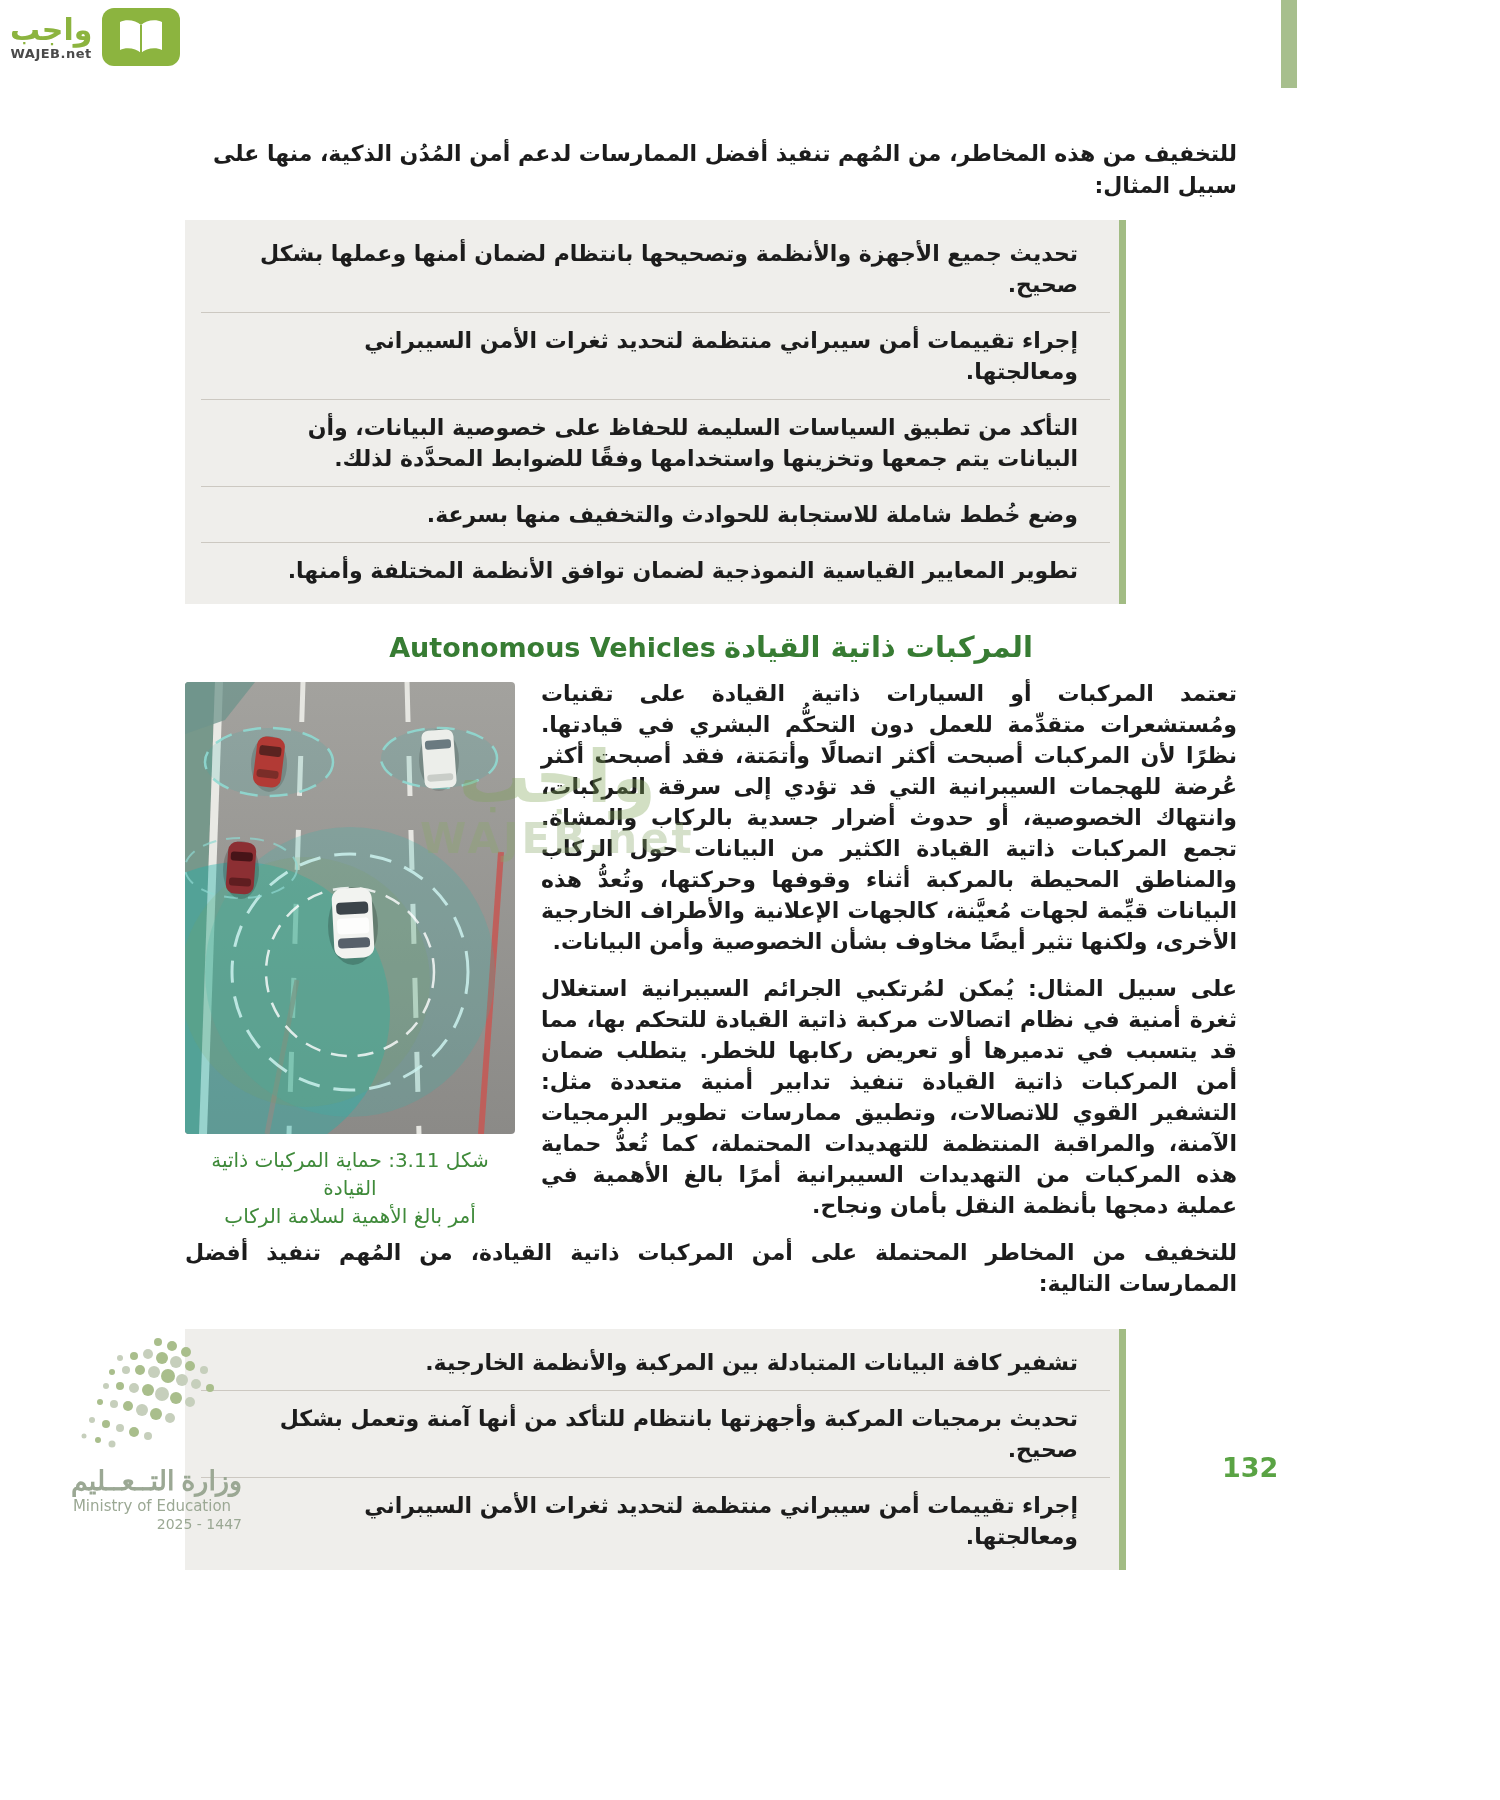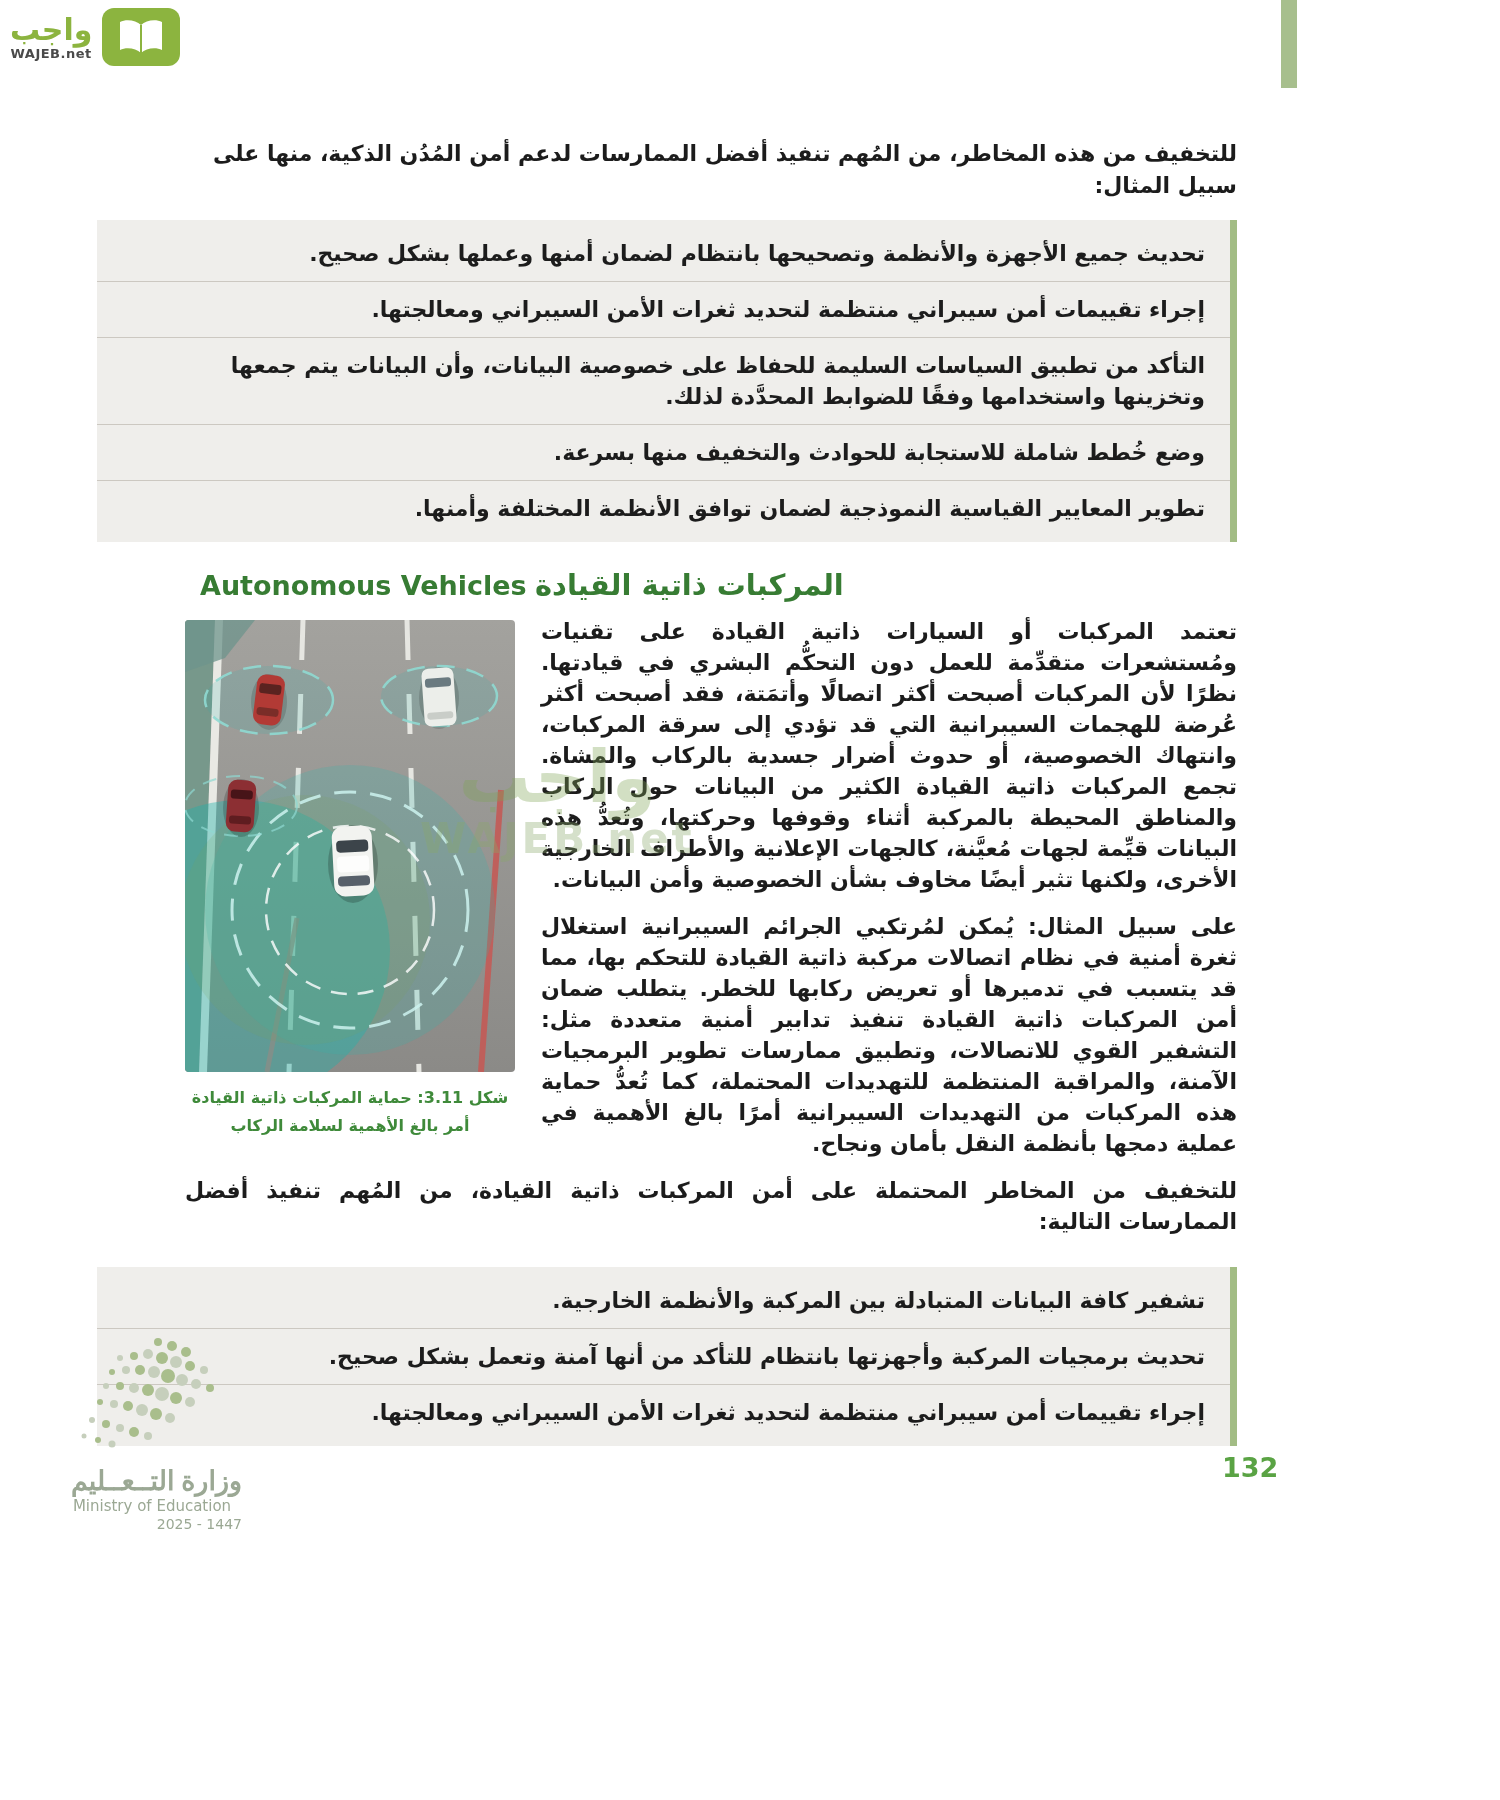--- a/index.html
+++ b/index.html
@@ -15,34 +15,34 @@
   .wajeb-text { text-align:center; }
   .wajeb-ar { color:#8cb43f; font-size:30px; font-weight:bold; line-height:32px; }
   .wajeb-en { color:#4a4a4a; font-size:13px; font-weight:bold; letter-spacing:0.5px; }
   .wajeb-book { width:78px; height:58px; background:#8cb43f; border-radius:12px;
     display:flex; align-items:center; justify-content:center; }
 
   
   .main { position:absolute; top:138px; left:185px; width:1052px; direction:rtl; }
   .intro { font-size:22px; font-weight:bold; line-height:32px; text-align:right; margin-bottom:18px; }
 
-  .practices { width:1140px; margin:0 auto 26px 0; background:#efeeeb; position:relative; padding:6px 0; }
+  .practices { width:941px; margin:0 auto 26px 0; background:#efeeeb; position:relative; padding:6px 16px; }
   .practices::before { content:""; position:absolute; right:0; top:0; bottom:0; width:7px; background:#a2bc84; }
   .practice { font-size:22px; font-weight:bold; line-height:31px; text-align:right;
     padding:12px 32px 12px 48px; border-bottom:1px solid #ccc8c1; }
   .practice:last-child { border-bottom:none; }
 
-  .section-heading { text-align:left; margin:4px 15px 14px; font-weight:bold; color:#377c33; }
+  .section-heading { text-align:center; margin:4px 0 14px; font-weight:bold; color:#377c33; }
   .section-heading .ar { font-size:29px; }
   .section-heading .en { font-size:27px; }
 
   .figure { float:left; width:330px; margin:4px 26px 6px 0; }
   .road { display:block; width:330px; height:452px; border-radius:4px; }
-  .caption { margin-top:12px; text-align:center; color:#3f8a3a; font-weight:bold;
-    font-size:16px; line-height:28px; }
+  .caption { margin-top:12px; text-align:center; color:#3f8a3a; font-weight:normal;
+    font-size:20px; line-height:28px; }
 
   .para { font-size:22px; font-weight:bold; line-height:31px; text-align:justify; margin-bottom:16px; }
   .clear { clear:both; height:14px; }
 
   
   .watermark { position:absolute; top:740px; left:420px; text-align:center;
     pointer-events:none; opacity:0.35; z-index:5; }
   .wm-ar { font-size:72px; font-weight:bold; color:#7fa457; line-height:74px; }
   .wm-en { font-size:42px; font-weight:bold; color:#8aa86a; letter-spacing:3px; }
 

